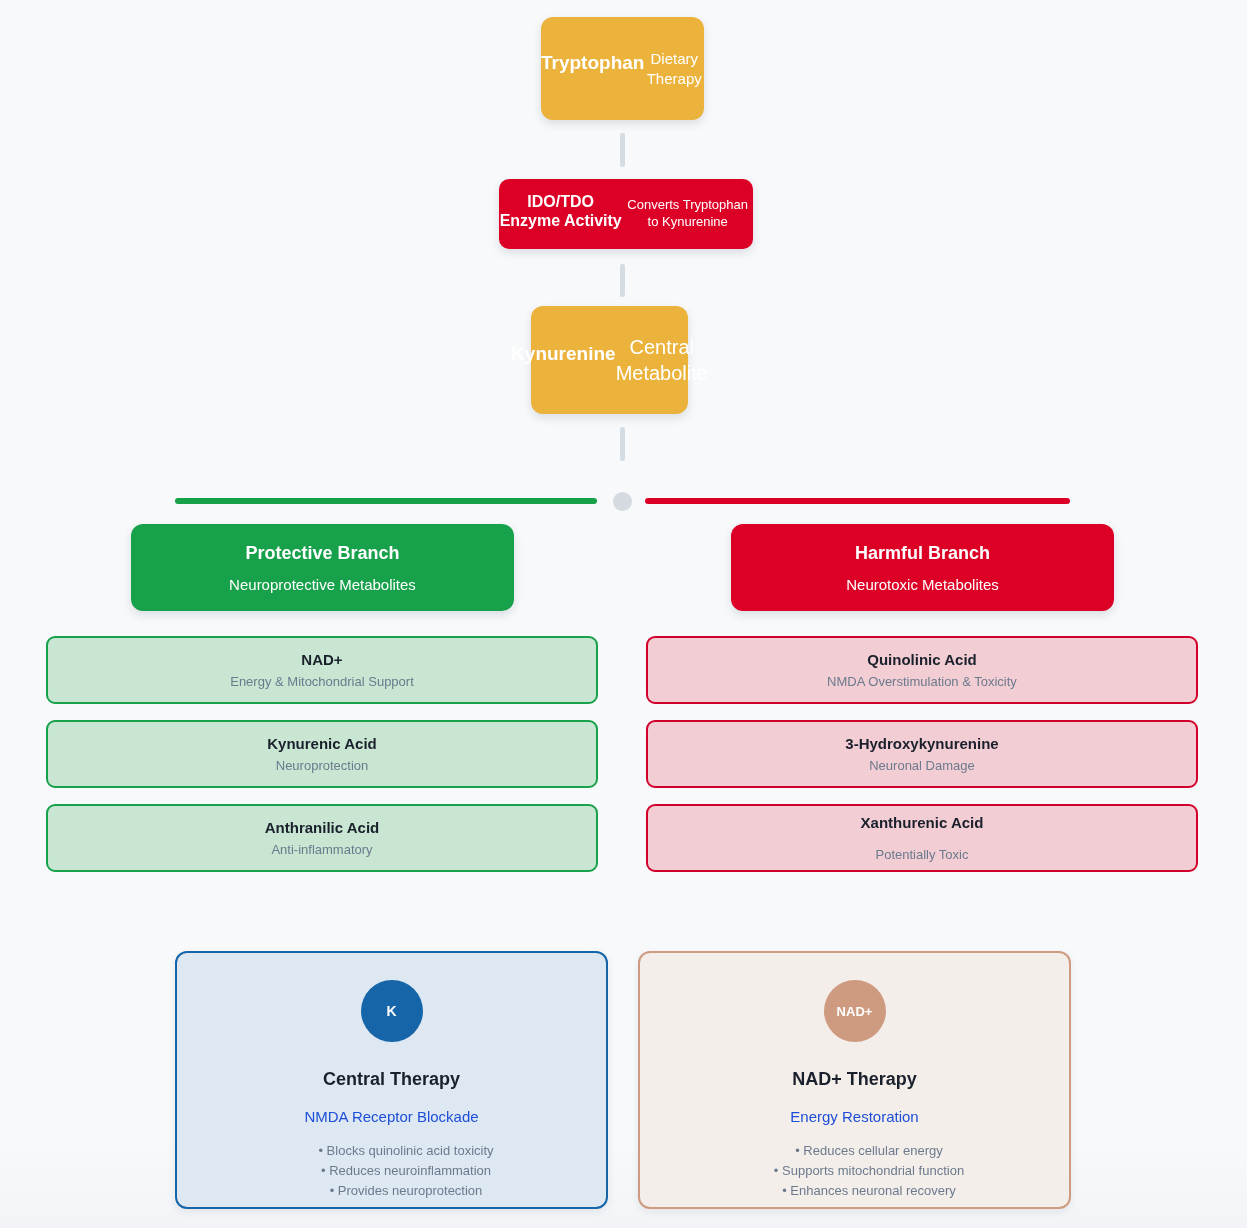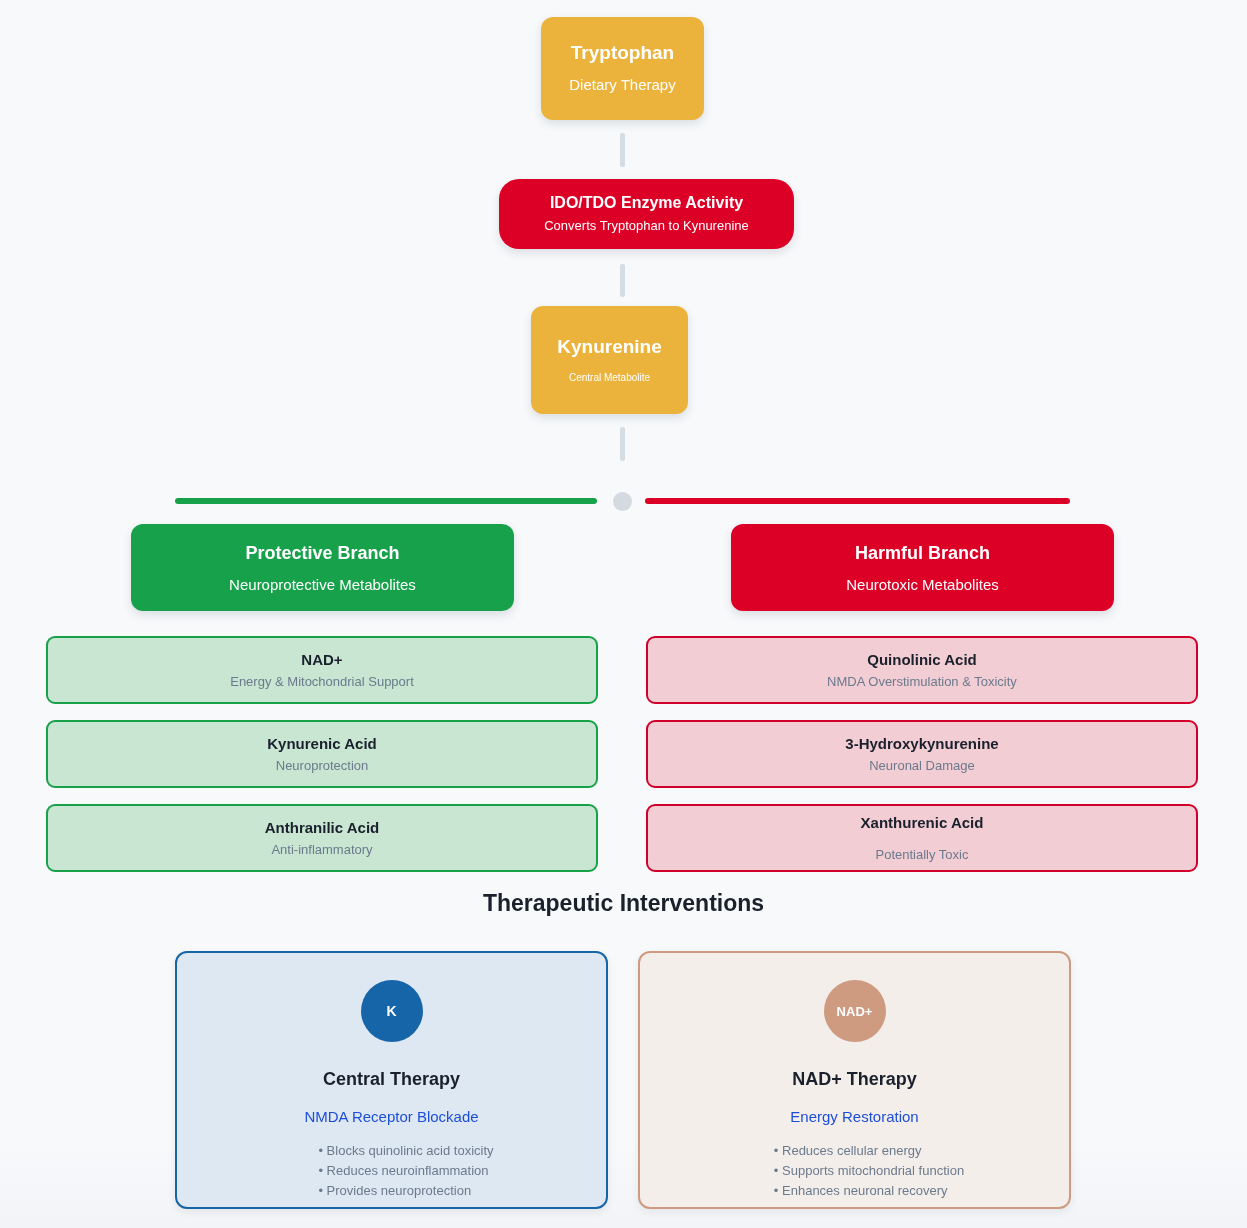--- a/index.html
+++ b/index.html
@@ -22,21 +22,21 @@
     width: 1247px;
     height: 1228px;
     background: linear-gradient(to bottom, #F7F9FB 0%, #F7F9FB 93%, #F2F4F7 100%);
   }
 
   
   .node {
     position: absolute;
     border-radius: 12px;
     display: flex;
-    flex-direction: column;
+    flex-direction: row;
     align-items: center;
     justify-content: center;
     text-align: center;
     box-shadow: 0 4px 10px rgba(35,45,60,0.13);
   }
   .node .n-title {
     font-weight: bold;
     color: #FFFFFF;
     line-height: 1.2;
   }
@@ -48,34 +48,34 @@
   
   #node-tryptophan {
     left: 541px; top: 17px; width: 163px; height: 103px;
     background: #ECB33C;
   }
   #node-tryptophan .n-title { font-size: 19px; margin-bottom: 10px; }
   #node-tryptophan .n-sub { font-size: 15px; }
 
   
   #node-enzyme {
-    left: 499px; top: 179px; width: 295px; height: 70px;
+    left: 499px; top: 179px; width: 254px; height: 70px;
     background: #DC0026;
-    border-radius: 20px;
+    border-radius: 10px;
   }
   #node-enzyme .n-title { font-size: 16px; margin-bottom: 6px; }
   #node-enzyme .n-sub { font-size: 13px; }
 
   
   #node-kynurenine {
     left: 531px; top: 306px; width: 157px; height: 108px;
     background: #ECB33C;
   }
   #node-kynurenine .n-title { font-size: 19px; margin-bottom: 12px; }
-  #node-kynurenine .n-sub { font-size: 10px; text-align: right; }
+  #node-kynurenine .n-sub { font-size: 20px; }
 
   
   .connector {
     position: absolute;
     width: 5px;
     background: #D4DCE4;
     border-radius: 2px;
   }
   #connector-1 { left: 620px; top: 133px; height: 34px; }
   #connector-2 { left: 620px; top: 264px; height: 33px; }
@@ -170,21 +170,21 @@
     width: 62px; height: 62px; border-radius: 50%;
     display: flex; align-items: center; justify-content: center;
     color: #FFFFFF; font-weight: bold;
     margin-bottom: 27px;
   }
   #badge-ketamine { background: #1565A8; font-size: 14px; }
   #badge-nad      { background: #CE9B80; font-size: 13px; }
 
   .iv-title { font-size: 18px; font-weight: bold; color: #1A202C; margin-bottom: 18px; }
   .iv-sub   { font-size: 15px; color: #1d4ed8; margin-bottom: 16px; }
-  .iv-list  { list-style: none; text-align: left; margin-left: 29px; }
+  .iv-list  { list-style: none; text-align: center; margin-left: 29px; }
   .iv-list li { font-size: 13px; color: #6B7A8D; line-height: 20px; }
 </style>
 </head>
 <body>
 
 <div id="page">
 
   <div class="node" id="node-tryptophan">
     <div class="n-title">Tryptophan</div>
     <div class="n-sub">Dietary Therapy</div>
@@ -241,21 +241,20 @@
   </div>
   <div class="metabolite harmful" id="met-r-1">
     <div class="m-title">3-Hydroxykynurenine</div>
     <div class="m-sub">Neuronal Damage</div>
   </div>
   <div class="metabolite harmful" id="met-r-2">
     <div class="m-title">Xanthurenic Acid</div>
     <div class="m-sub">Potentially Toxic</div>
   </div>
 
-  <div id="interventions-heading">Therapeutic Interventions</div>
 
   <div class="intervention" id="intervention-ketamine">
     <div class="iv-badge" id="badge-ketamine">K</div>
     <div class="iv-title">Central Therapy</div>
     <div class="iv-sub">NMDA Receptor Blockade</div>
     <ul class="iv-list">
       <li>• Blocks quinolinic acid toxicity</li>
       <li>• Reduces neuroinflammation</li>
       <li>• Provides neuroprotection</li>
     </ul>

